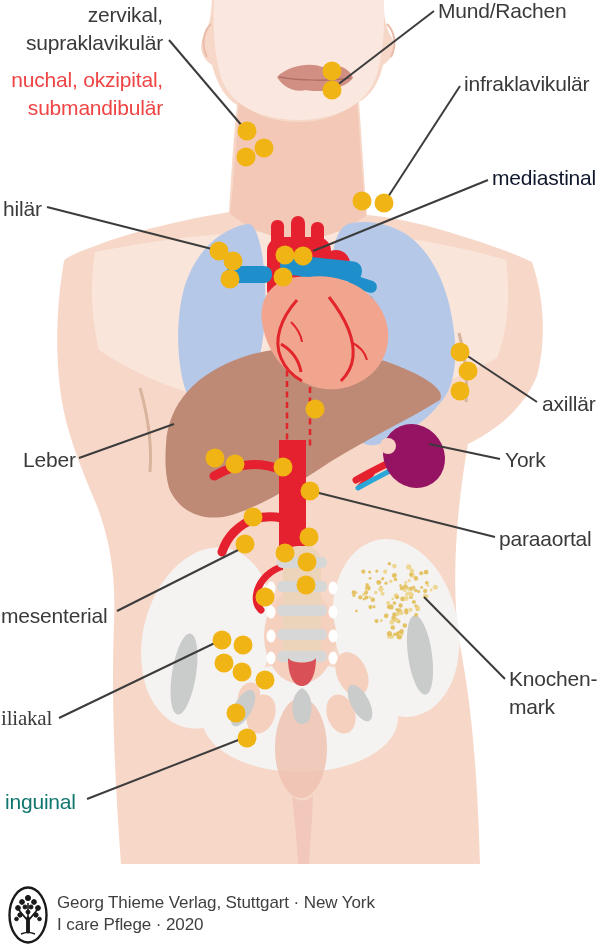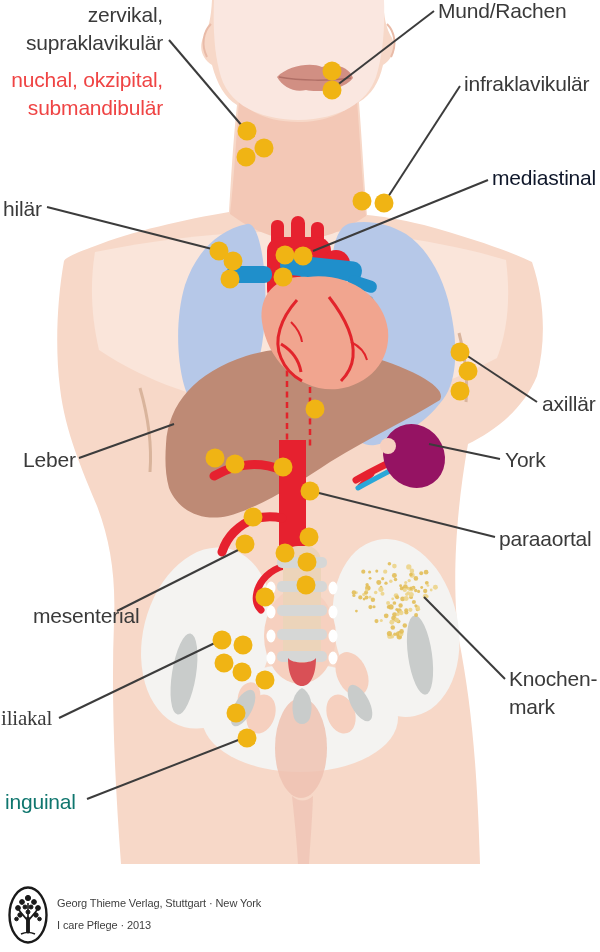--- a/index.html
+++ b/index.html
@@ -12,21 +12,21 @@
     line-height:27.5px;
     letter-spacing:-0.2px;
     color:#3a3a3a;
     white-space:pre-line;
   }
   .label.right{text-align:right;}
   #footer{position:absolute;left:0;top:864px;width:600px;height:88px;background:#ffffff;}
   #footer .logo{position:absolute;left:8px;top:22px;}
   #footer .pubtext{
     position:absolute;left:57px;top:28px;
-    font-size:11px;line-height:22px;color:#3f3f3f;letter-spacing:-0.1px;
+    font-size:17px;line-height:22px;color:#3f3f3f;letter-spacing:-0.1px;
   }
 </style>
 </head>
 <body>
 
 <div id="stage">
 
   <svg id="art" width="600" height="952" viewBox="0 0 600 952">
 
     <path fill="#f7d8c8" d="
@@ -348,21 +348,21 @@
       <div class="label right" style="top: 66px; right: 437px; color: #ef4444;">nuchal, okzipital,
 submandibulär</div>
       <div class="label" style="top: -3px; left: 438px; color: rgb(58, 58, 58);">Mund/Rachen</div>
       <div class="label" style="top: 70px; left: 464px; color: rgb(58, 58, 58);">infraklavikulär</div>
       <div class="label" style="top: 164px; left: 492px; color: #0f172a;">mediastinal</div>
       <div class="label" style="top: 195px; left: 3px; color: rgb(58, 58, 58);">hilär</div>
       <div class="label" style="top: 390px; left: 542px; color: rgb(58, 58, 58);">axillär</div>
       <div class="label" style="top: 446px; left: 23px; color: rgb(58, 58, 58);">Leber</div>
       <div class="label" style="top: 446px; left: 505px; color: rgb(58, 58, 58);">York</div>
       <div class="label" style="top: 525px; left: 499px; color: rgb(58, 58, 58);">paraaortal</div>
-      <div class="label" style="top: 602px; left: 1px; color: rgb(58, 58, 58); padding-left: 32px;">mesenterial</div>
+      <div class="label" style="top: 602px; left: 1px; color: rgb(58, 58, 58);">mesenterial</div>
       <div class="label" style="top: 665px; left: 509px; color: rgb(58, 58, 58);">Knochen-
 mark</div>
       <div class="label" style="top: 705px; left: 1px; color: rgb(58, 58, 58); font-family: Liberation Serif, serif;">iliakal</div>
       <div class="label" style="top: 788px; left: 5px; color: #0f766e;">inguinal</div>
     </div>
 
   <div id="footer">
     <svg class="logo" width="40" height="58" viewBox="0 0 40 58">
       <ellipse cx="20" cy="29" rx="18.5" ry="27.5" fill="none" stroke="#1a1a1a" stroke-width="2.4"></ellipse>
       <g fill="#1a1a1a" stroke="#1a1a1a">
@@ -380,16 +380,16 @@
         <circle cx="28" cy="29" r="2.2"></circle>
           <circle cx="17" cy="21" r="2"></circle>
         <circle cx="23" cy="21" r="2"></circle>
           <circle cx="20" cy="26" r="2"></circle>
         <circle cx="8.5" cy="33" r="1.8"></circle>
           <circle cx="31.5" cy="33" r="1.8"></circle>
       </g>
     </svg>
     <div class="pubtext">
       <div>Georg Thieme Verlag, Stuttgart · New York</div>
-      <div>I care Pflege · 2013</div>
+      <div>I care Pflege · 2020</div>
     </div>
   </div>
 </div>
 
 </body></html>

